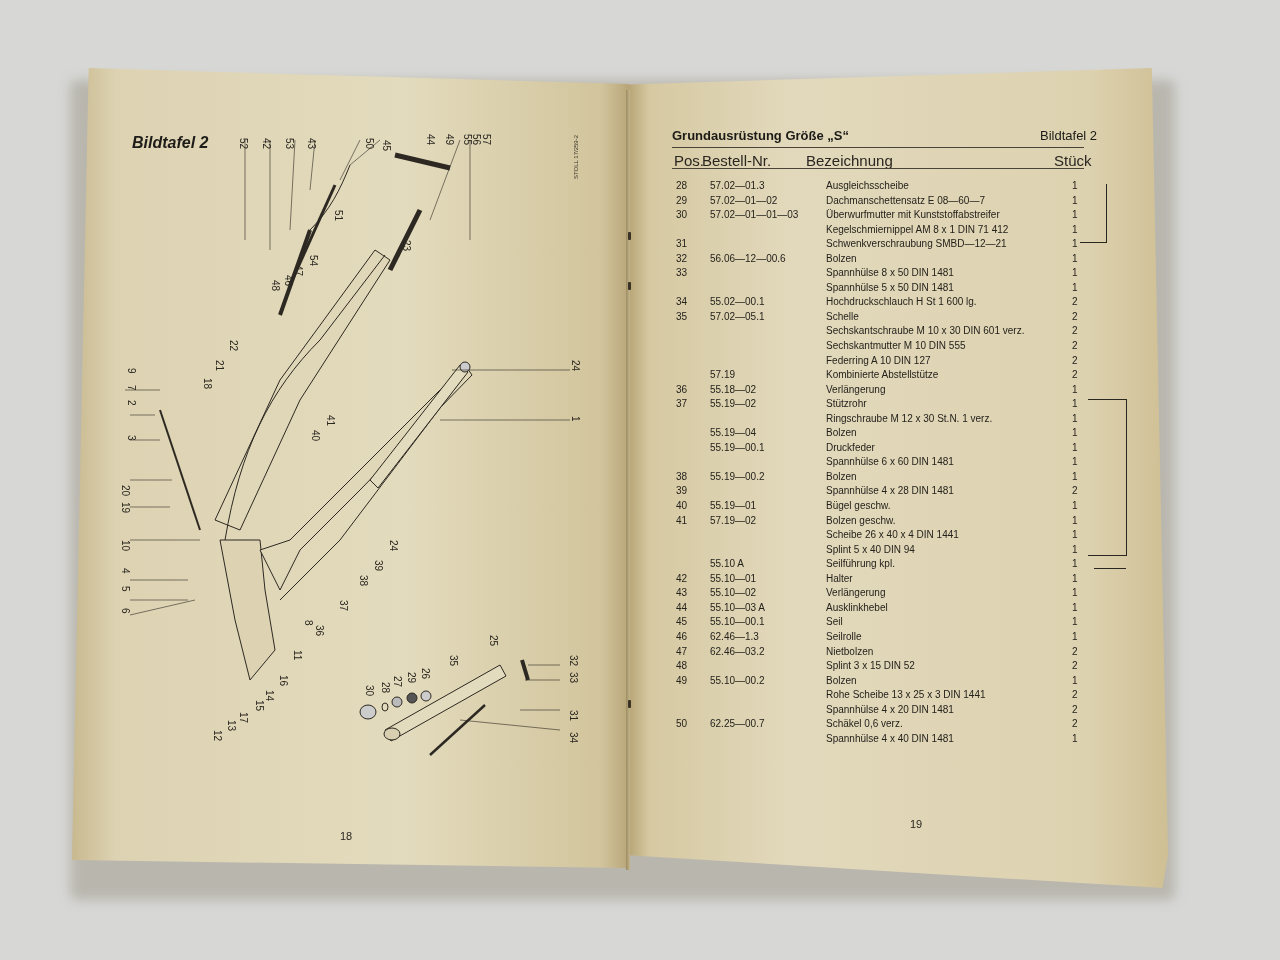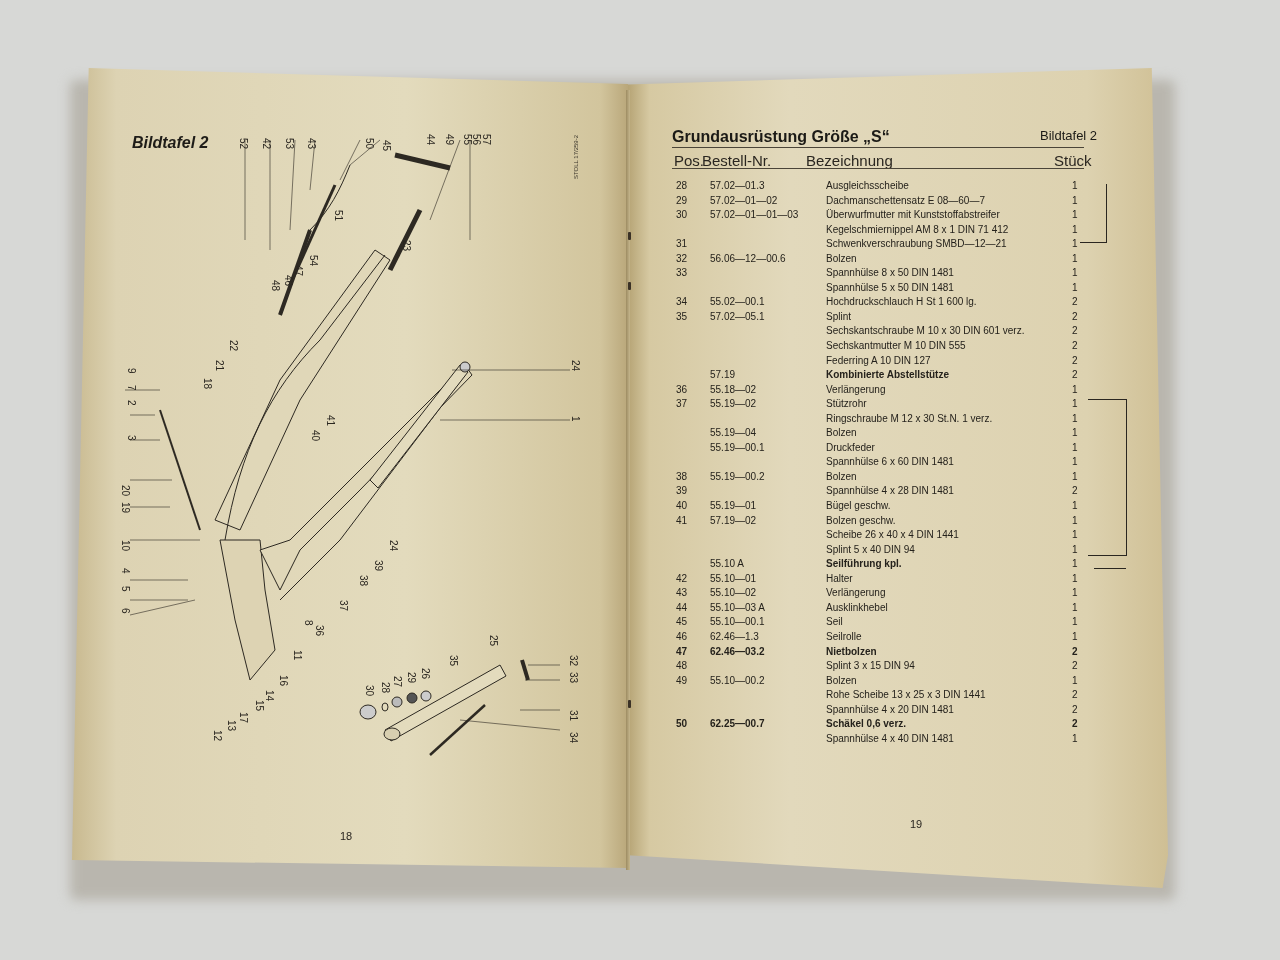--- a/index.html
+++ b/index.html
@@ -9,32 +9,32 @@
   .page-left{left:72px;top:68px;width:556px;height:800px;background:linear-gradient(90deg,#c8b98f 0%,#ddd3b3 8%,#e3dbbd 60%,#d2c59d 95%,#b9a77a 100%);clip-path:polygon(3% 0,100% 2%,100% 100%,0 99%);}
   .page-right{left:628px;top:68px;width:540px;height:820px;background:linear-gradient(90deg,#b6a475 0%,#d6c9a2 4%,#e2d9bc 30%,#ddd2b0 85%,#cfbf94 100%);clip-path:polygon(0 2%,97% 0,100% 96%,99% 100%,0 96%);}
   .gutter{position:absolute;left:626px;top:90px;width:4px;height:780px;background:linear-gradient(90deg,#9d8c62,#c5b68d);}
   .stitch{position:absolute;left:628px;width:3px;height:8px;background:#3b3226;border-radius:1px;}
   .plate-title{position:absolute;left:132px;top:134px;font-size:16px;font-weight:bold;font-style:italic;color:#1e1c18;}
   .stoll{position:absolute;left:573px;top:135px;font-size:6px;color:#3a352b;writing-mode:vertical-rl;transform:rotate(180deg);}
   .diagram{position:absolute;left:100px;top:120px;width:520px;height:680px;}
   .diagram svg{width:100%;height:100%;}
   .lbl{font-family:"Liberation Sans",sans-serif;font-size:10px;fill:#2a2620;}
   .pagenum{position:absolute;font-size:11px;color:#2a2620;}
-  .doc-title{position:absolute;left:672px;top:128px;font-size:16px;font-weight:bold;color:#1b1a16;}
+  .doc-title{position:absolute;left:672px;top:128px;font-size:13px;font-weight:bold;color:#1b1a16;}
   .doc-plate{position:absolute;left:1040px;top:128px;font-size:13px;color:#1b1a16;}
   .rule{position:absolute;left:672px;width:412px;height:1px;background:#4a4438;}
   .hdr{position:absolute;top:152px;font-size:15px;color:#2a2620;}
   .rows{position:absolute;left:672px;top:180px;width:440px;}
   .row{position:relative;height:14.55px;font-size:10px;color:#25221c;white-space:nowrap;}
   .row span{position:absolute;top:0;}
   .c-pos{left:4px;}
   .c-nr{left:38px;}
   .c-bez{left:154px;}
   .c-st{left:400px;}
-  .row.bold .c-bez,.row.boldall span{font-weight:bold;}
+  .row.bold .c-bez,.row.boldall span{font-weight:normal;}
   .bracket{position:absolute;border-right:1.5px solid #2a2620;}
 </style>
 </head>
 <body>
 
 <div class="shadow"></div>
 <div class="page page-left"></div>
 <div class="page page-right"></div>
 <div class="gutter"></div>
 <div class="stitch" style="top:232px"></div>
@@ -210,21 +210,21 @@
     </div>
     <div class="row">
       <span class="c-pos">34</span>
       <span class="c-nr">55.02—00.1</span>
       <span class="c-bez">Hochdruckschlauch  H St 1  600 lg.</span>
       <span class="c-st">2</span>
     </div>
     <div class="row">
       <span class="c-pos">35</span>
       <span class="c-nr">57.02—05.1</span>
-      <span class="c-bez">Splint</span>
+      <span class="c-bez">Schelle</span>
       <span class="c-st">2</span>
     </div>
     <div class="row">
       <span class="c-pos"></span>
       <span class="c-nr"></span>
       <span class="c-bez">Sechskantschraube M 10 x 30 DIN 601 verz.</span>
       <span class="c-st">2</span>
     </div>
     <div class="row">
       <span class="c-pos"></span>
@@ -354,21 +354,21 @@
     </div>
     <div class="row boldall">
       <span class="c-pos">47</span>
       <span class="c-nr">62.46—03.2</span>
       <span class="c-bez">Nietbolzen</span>
       <span class="c-st">2</span>
     </div>
     <div class="row">
       <span class="c-pos">48</span>
       <span class="c-nr"></span>
-      <span class="c-bez">Splint 3 x 15 DIN 94</span>
+      <span class="c-bez">Splint 3 x 15 DIN 52</span>
       <span class="c-st">2</span>
     </div>
     <div class="row">
       <span class="c-pos">49</span>
       <span class="c-nr">55.10—00.2</span>
       <span class="c-bez">Bolzen</span>
       <span class="c-st">1</span>
     </div>
     <div class="row">
       <span class="c-pos"></span>

